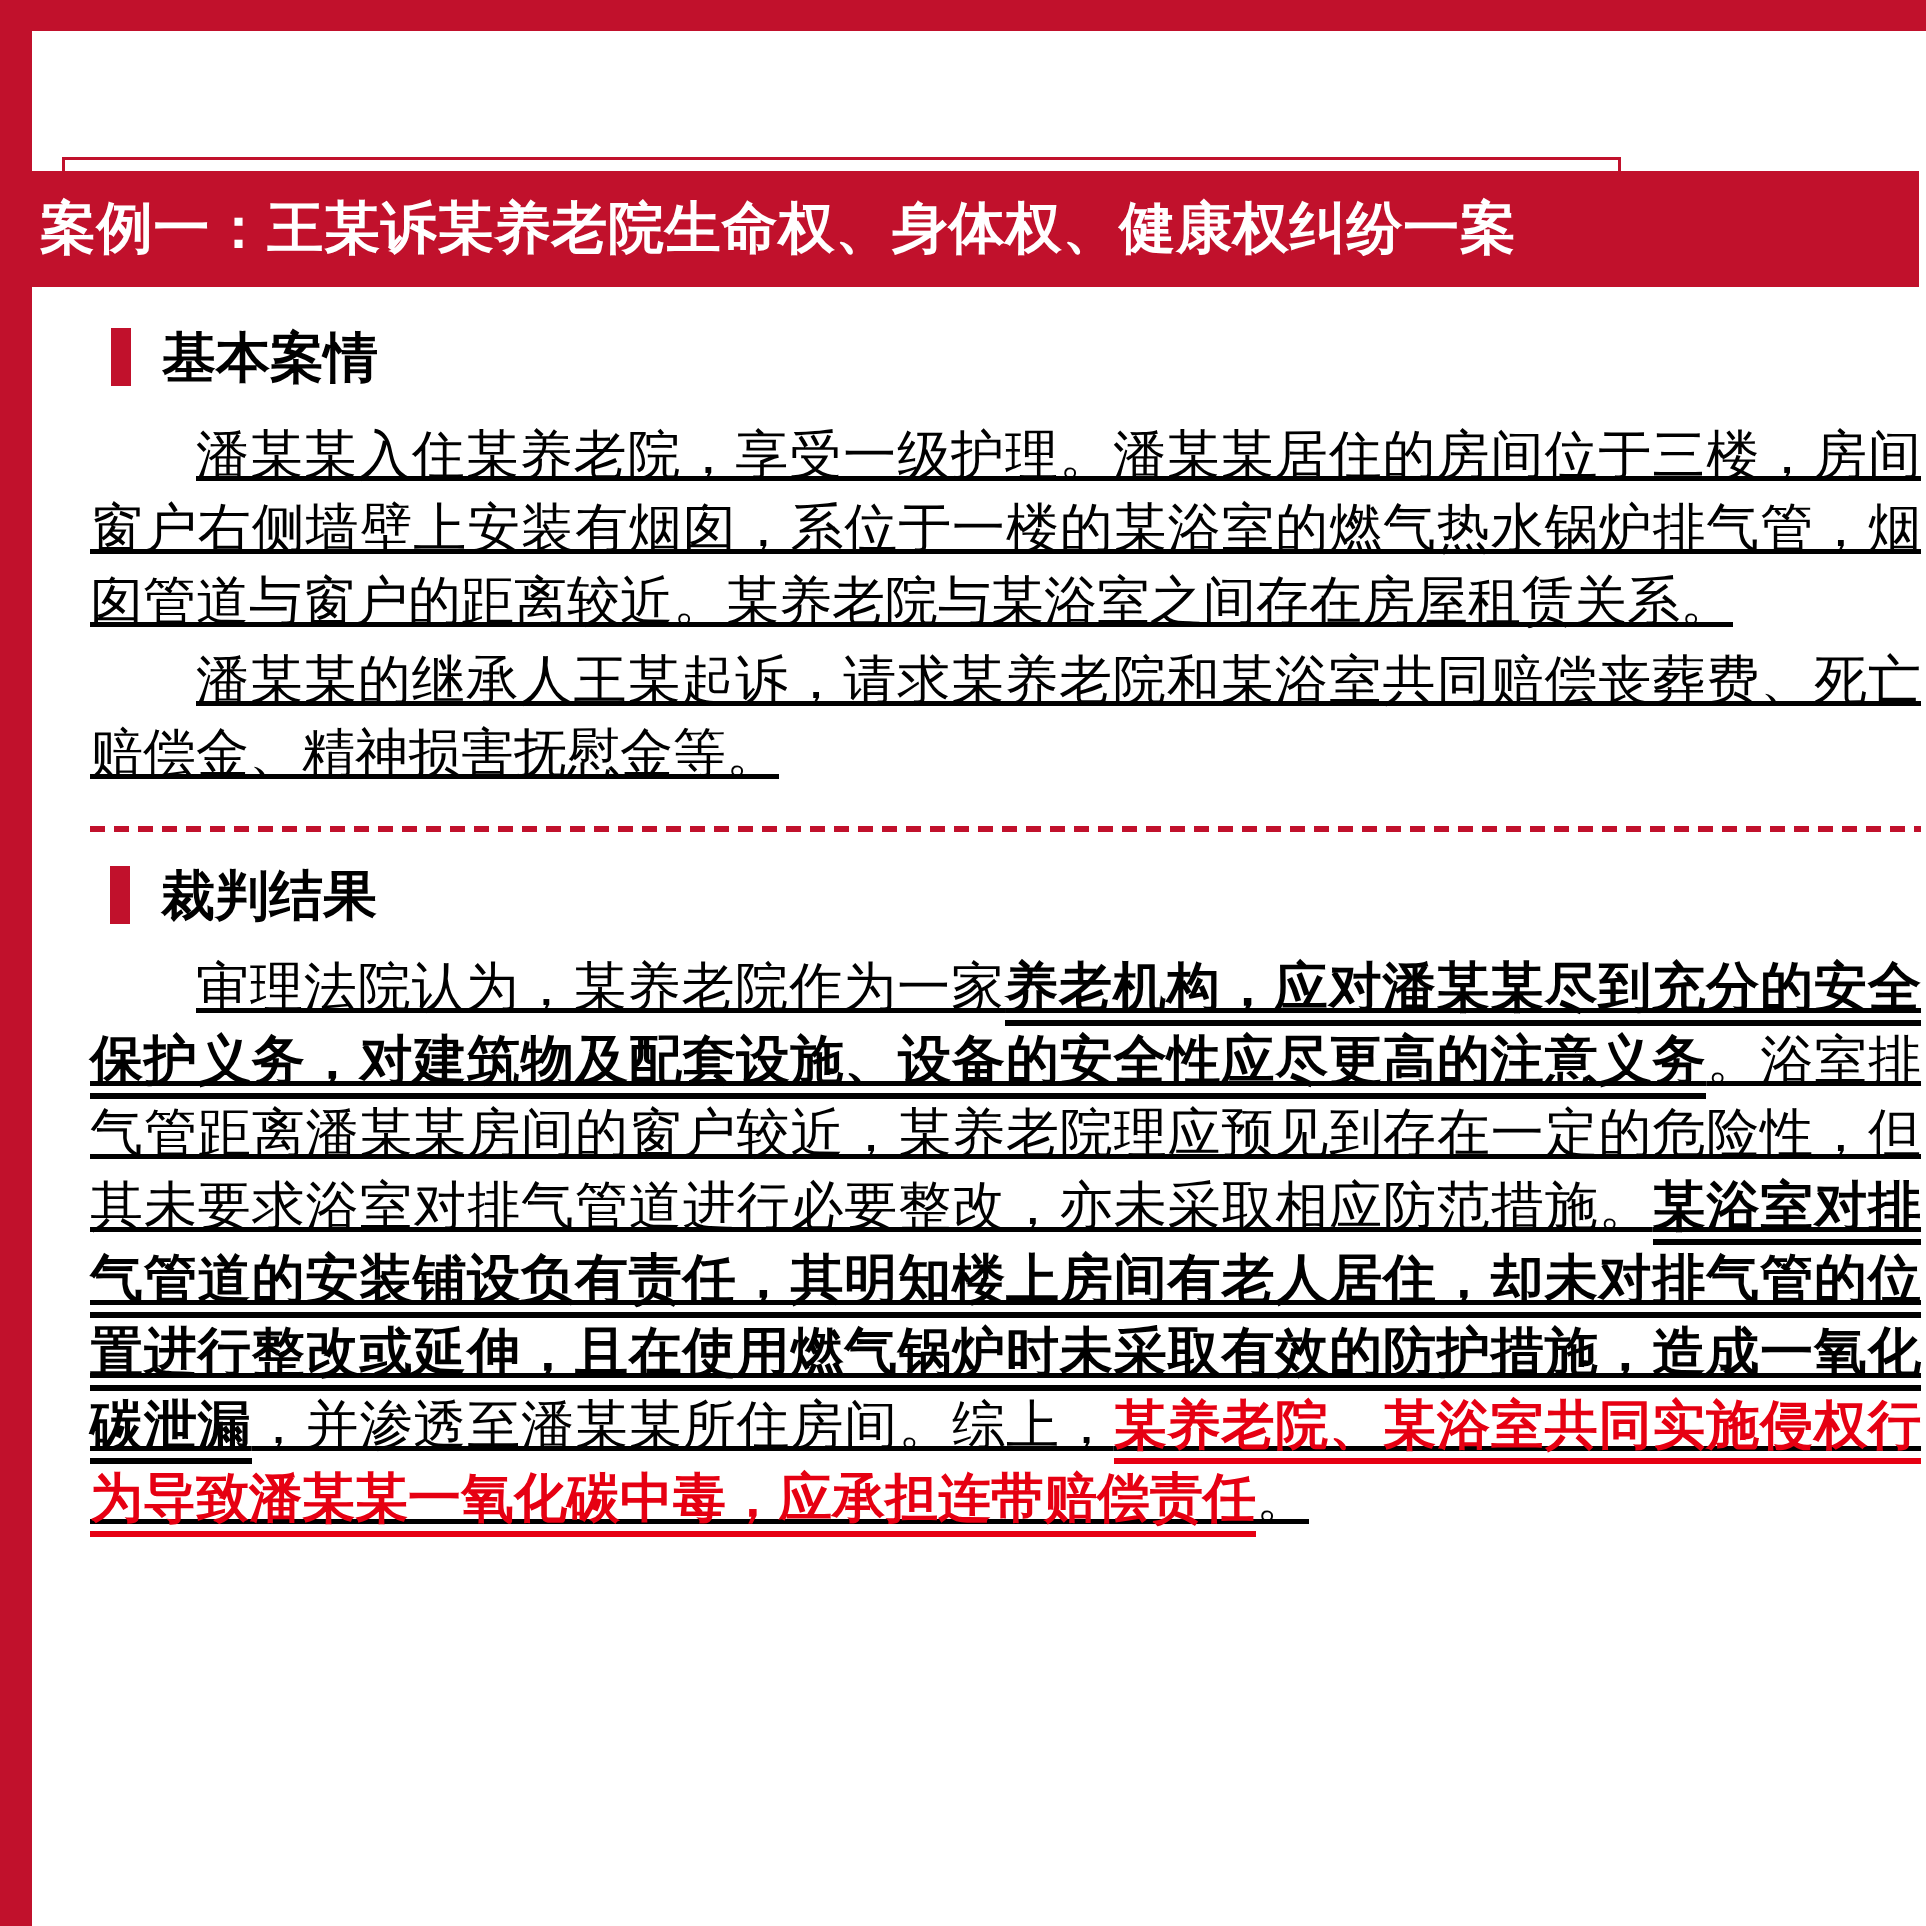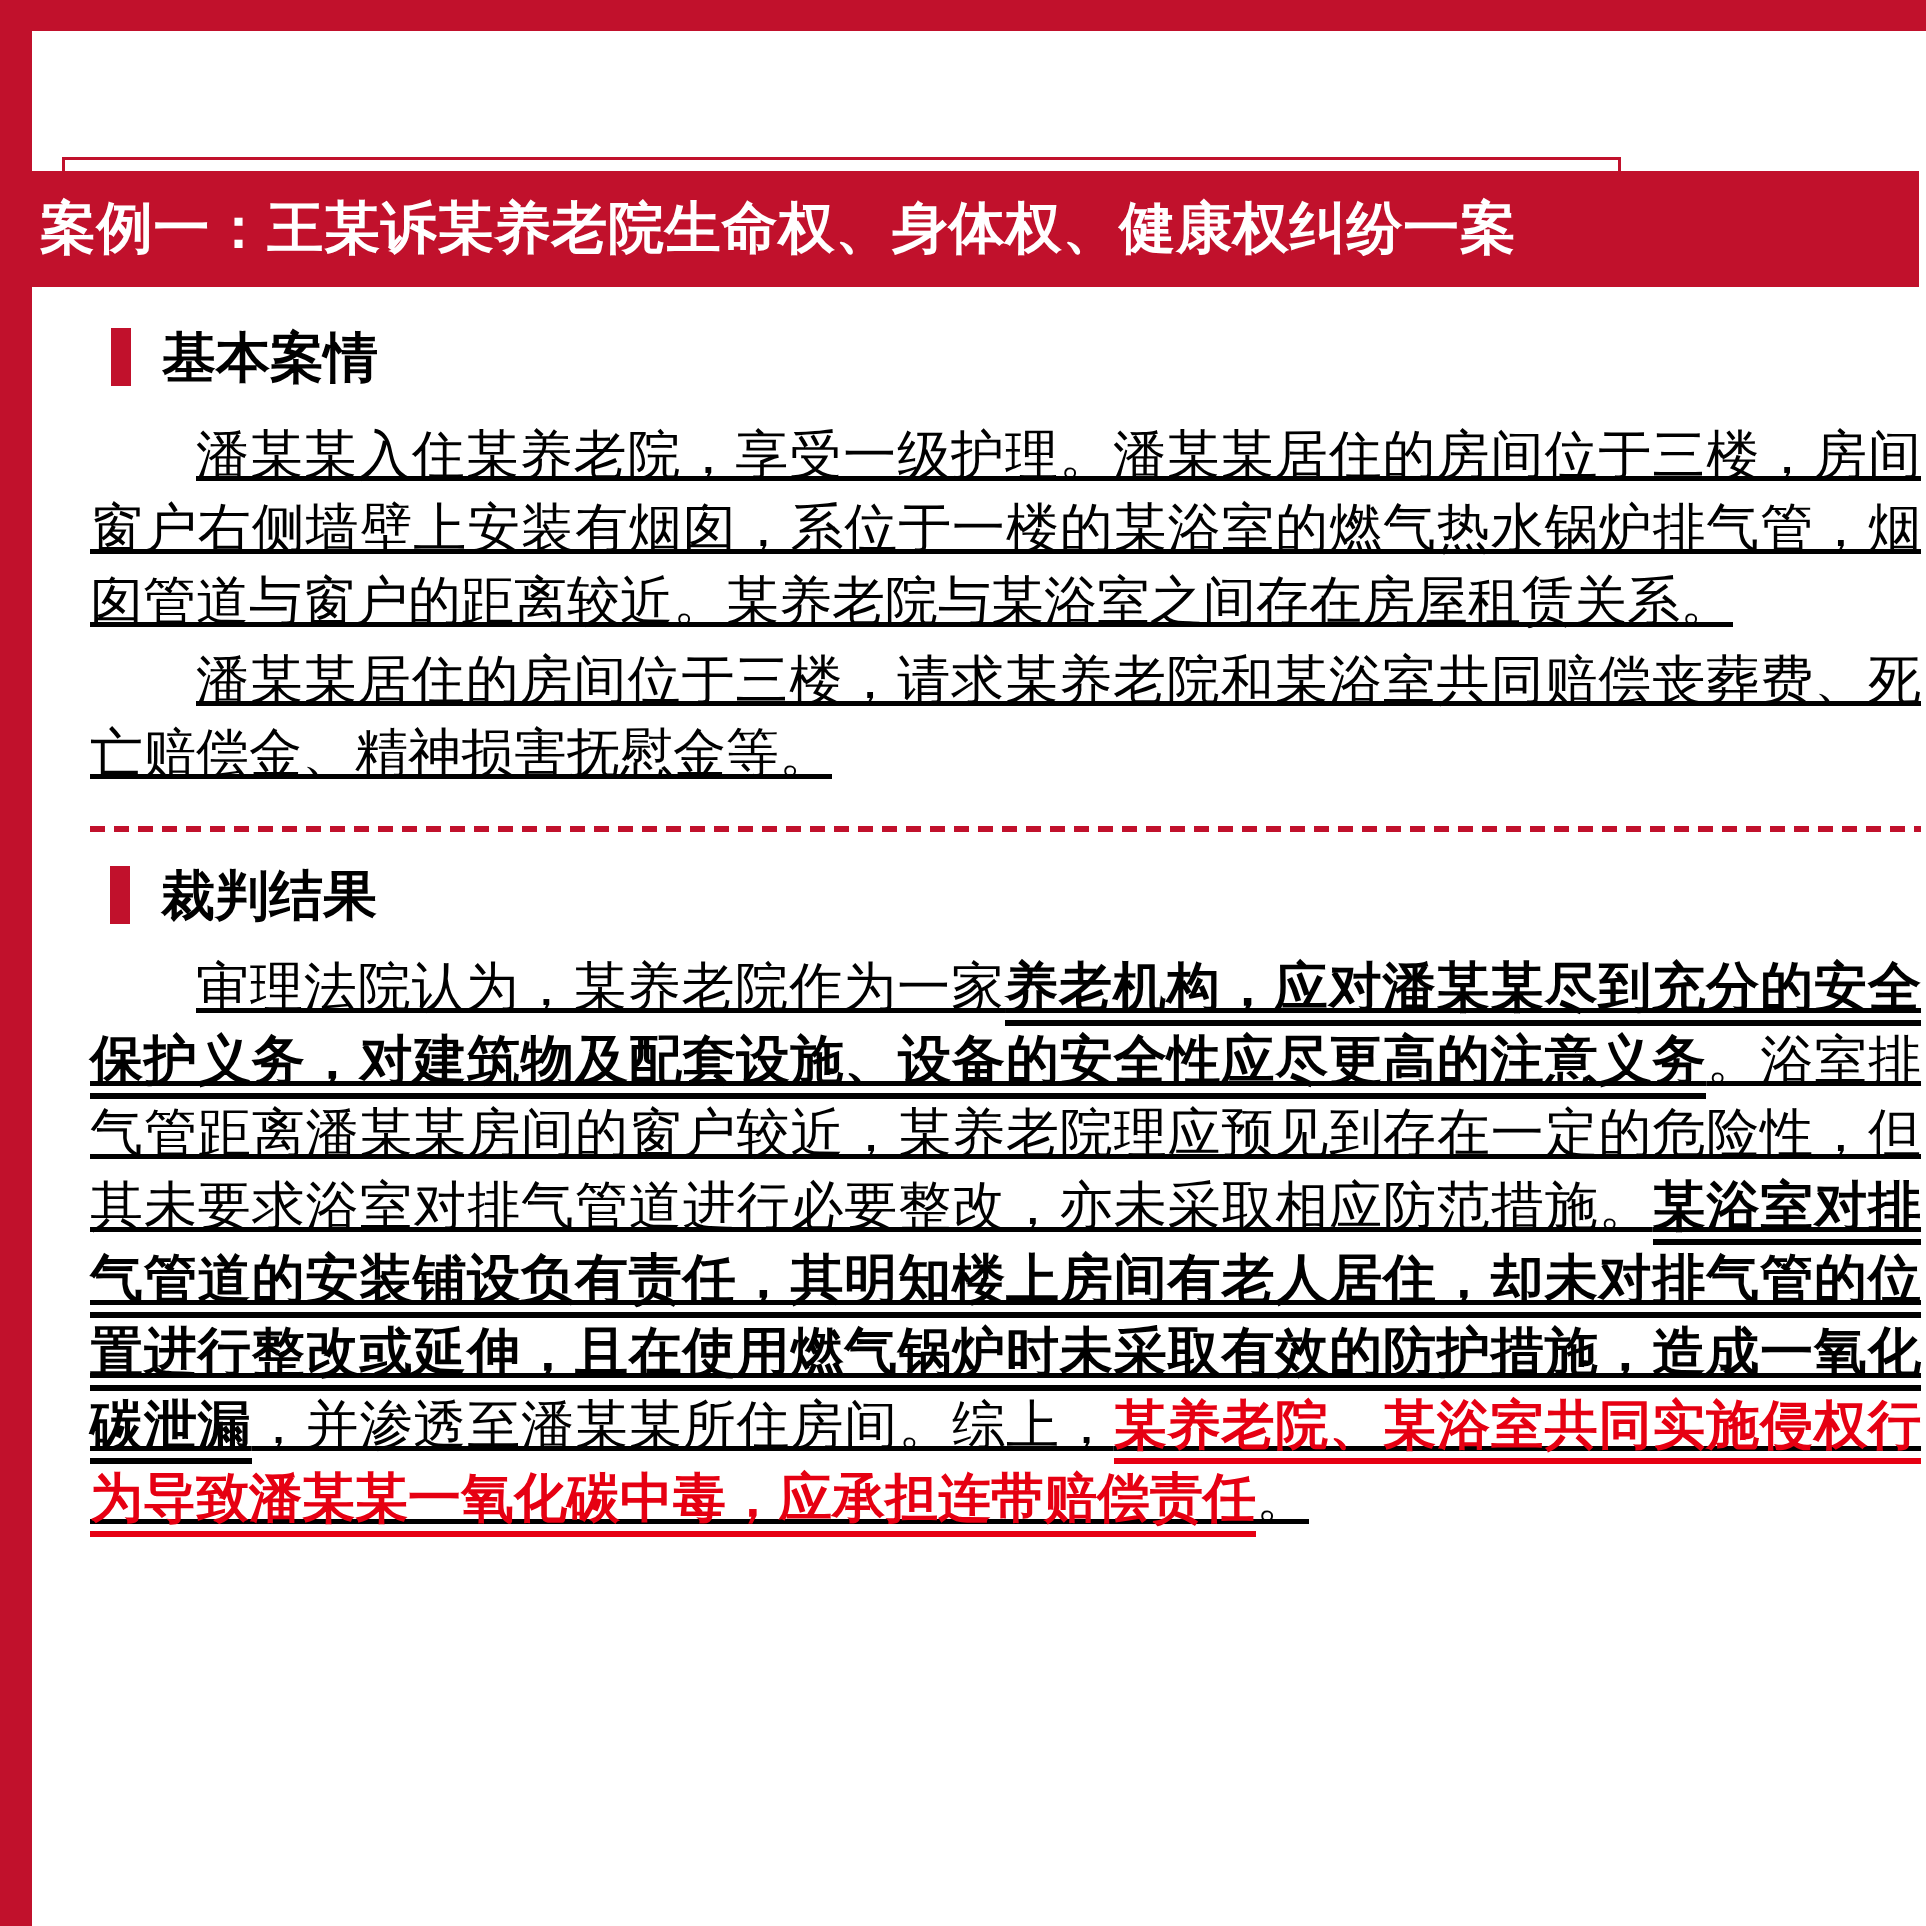--- a/index.html
+++ b/index.html
@@ -78,21 +78,21 @@
     <div class="case-banner">案例一：王某诉某养老院生命权、身体权、健康权纠纷一案</div>
   </div>
 
   <section class="section-block" id="section-basic">
     <div class="section-head">
       <span class="head-bar"></span>
       <span class="head-text">基本案情</span>
     </div>
     <div class="paras">
         <p class="body-p"><span class="seg-n">潘某某入住某养老院，享受一级护理。潘某某居住的房间位于三楼，房间窗户右侧墙壁上安装有烟囱，系位于一楼的某浴室的燃气热水锅炉排气管，烟囱管道与窗户的距离较近。某养老院与某浴室之间存在房屋租赁关系。</span></p>
-        <p class="body-p"><span class="seg-n">潘某某居住的房间位于三楼，请求某养老院和某浴室共同赔偿丧葬费、死亡赔偿金、精神损害抚慰金等。</span></p>
+        <p class="body-p"><span class="seg-n">潘某某的继承人王某起诉，请求某养老院和某浴室共同赔偿丧葬费、死亡赔偿金、精神损害抚慰金等。</span></p>
       </div>
   </section>
 
   <div class="dashed-divider"></div>
 
   <section class="section-block" id="section-judgment">
     <div class="section-head">
       <span class="head-bar"></span>
       <span class="head-text">裁判结果</span>
     </div>

